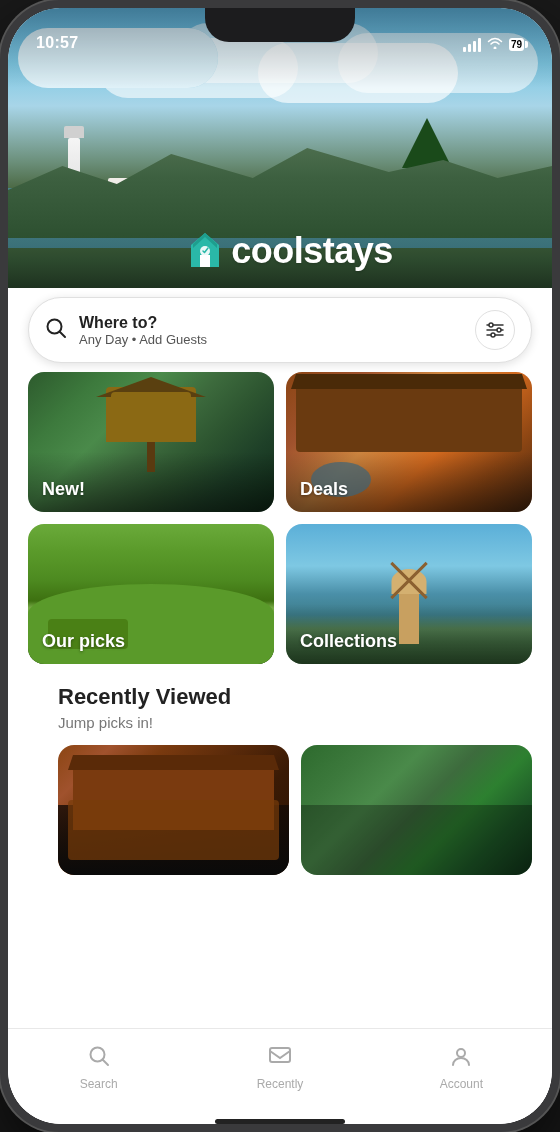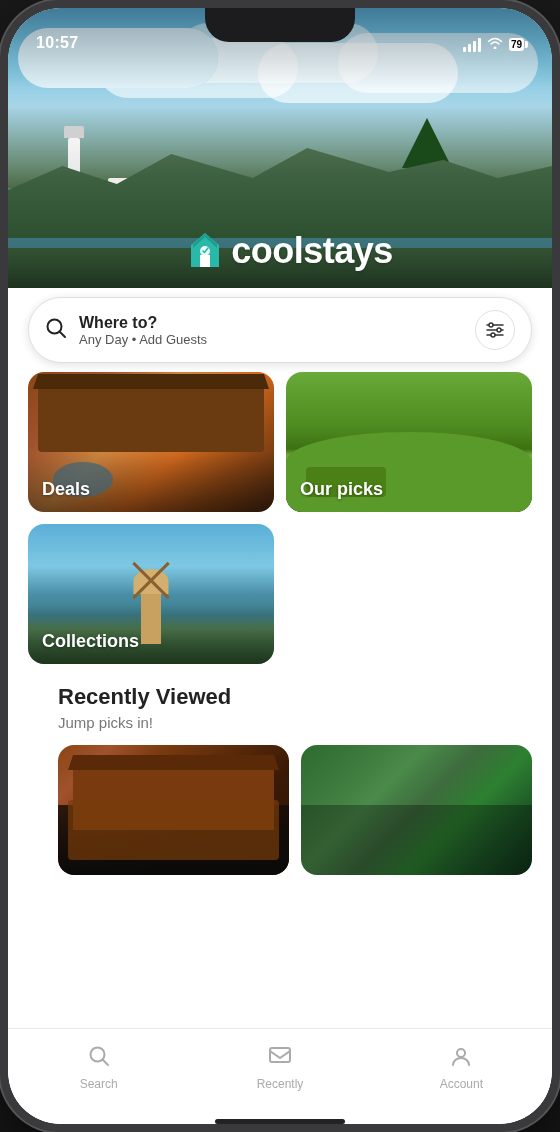--- a/index.html
+++ b/index.html
@@ -569,20 +569,30 @@
               <circle cx="6" cy="5" r="2" fill="white" stroke="#333" stroke-width="1.5"></circle>
               <circle cx="14" cy="10" r="2" fill="white" stroke="#333" stroke-width="1.5"></circle>
               <circle cx="8" cy="15" r="2" fill="white" stroke="#333" stroke-width="1.5"></circle>
             </svg>
           </button>
         </div>
       </div>
 
       <div class="categories-section">
 
+        <div class="category-card card-new">
+          <div class="card-image">
+            <div class="card-image-overlay"></div>
+
+            <div style="position:absolute;top:15px;left:50%;transform:translateX(-50%);width:90px;height:55px;background:#8B6914;border-radius:4px 4px 0 0;"></div>
+            <div style="position:absolute;top:5px;left:50%;transform:translateX(-50%);width:110px;height:0;border-left:55px solid transparent;border-right:55px solid transparent;border-bottom:20px solid #5a4010;"></div>
+            <div style="position:absolute;top:70px;left:50%;transform:translateX(-50%);width:8px;height:30px;background:#5a3a10;"></div>
+          </div>
+          <span class="card-label">New!</span>
+        </div>
 
         <div class="category-card card-deals">
           <div class="card-image">
             <div class="card-image-overlay"></div>
 
             <div style="position:absolute;top:10px;left:10px;right:10px;height:70px;background:#6a3a10;border-radius:4px;"></div>
             <div style="position:absolute;top:2px;left:5px;right:5px;height:0;border-left:5px solid transparent;border-right:5px solid transparent;border-bottom:15px solid #4a2a08;"></div>
             <div style="position:absolute;bottom:15px;left:25px;width:60px;height:35px;background:rgba(60,100,120,0.7);border-radius:50%;"></div>
           </div>
           <span class="card-label">Deals</span>

